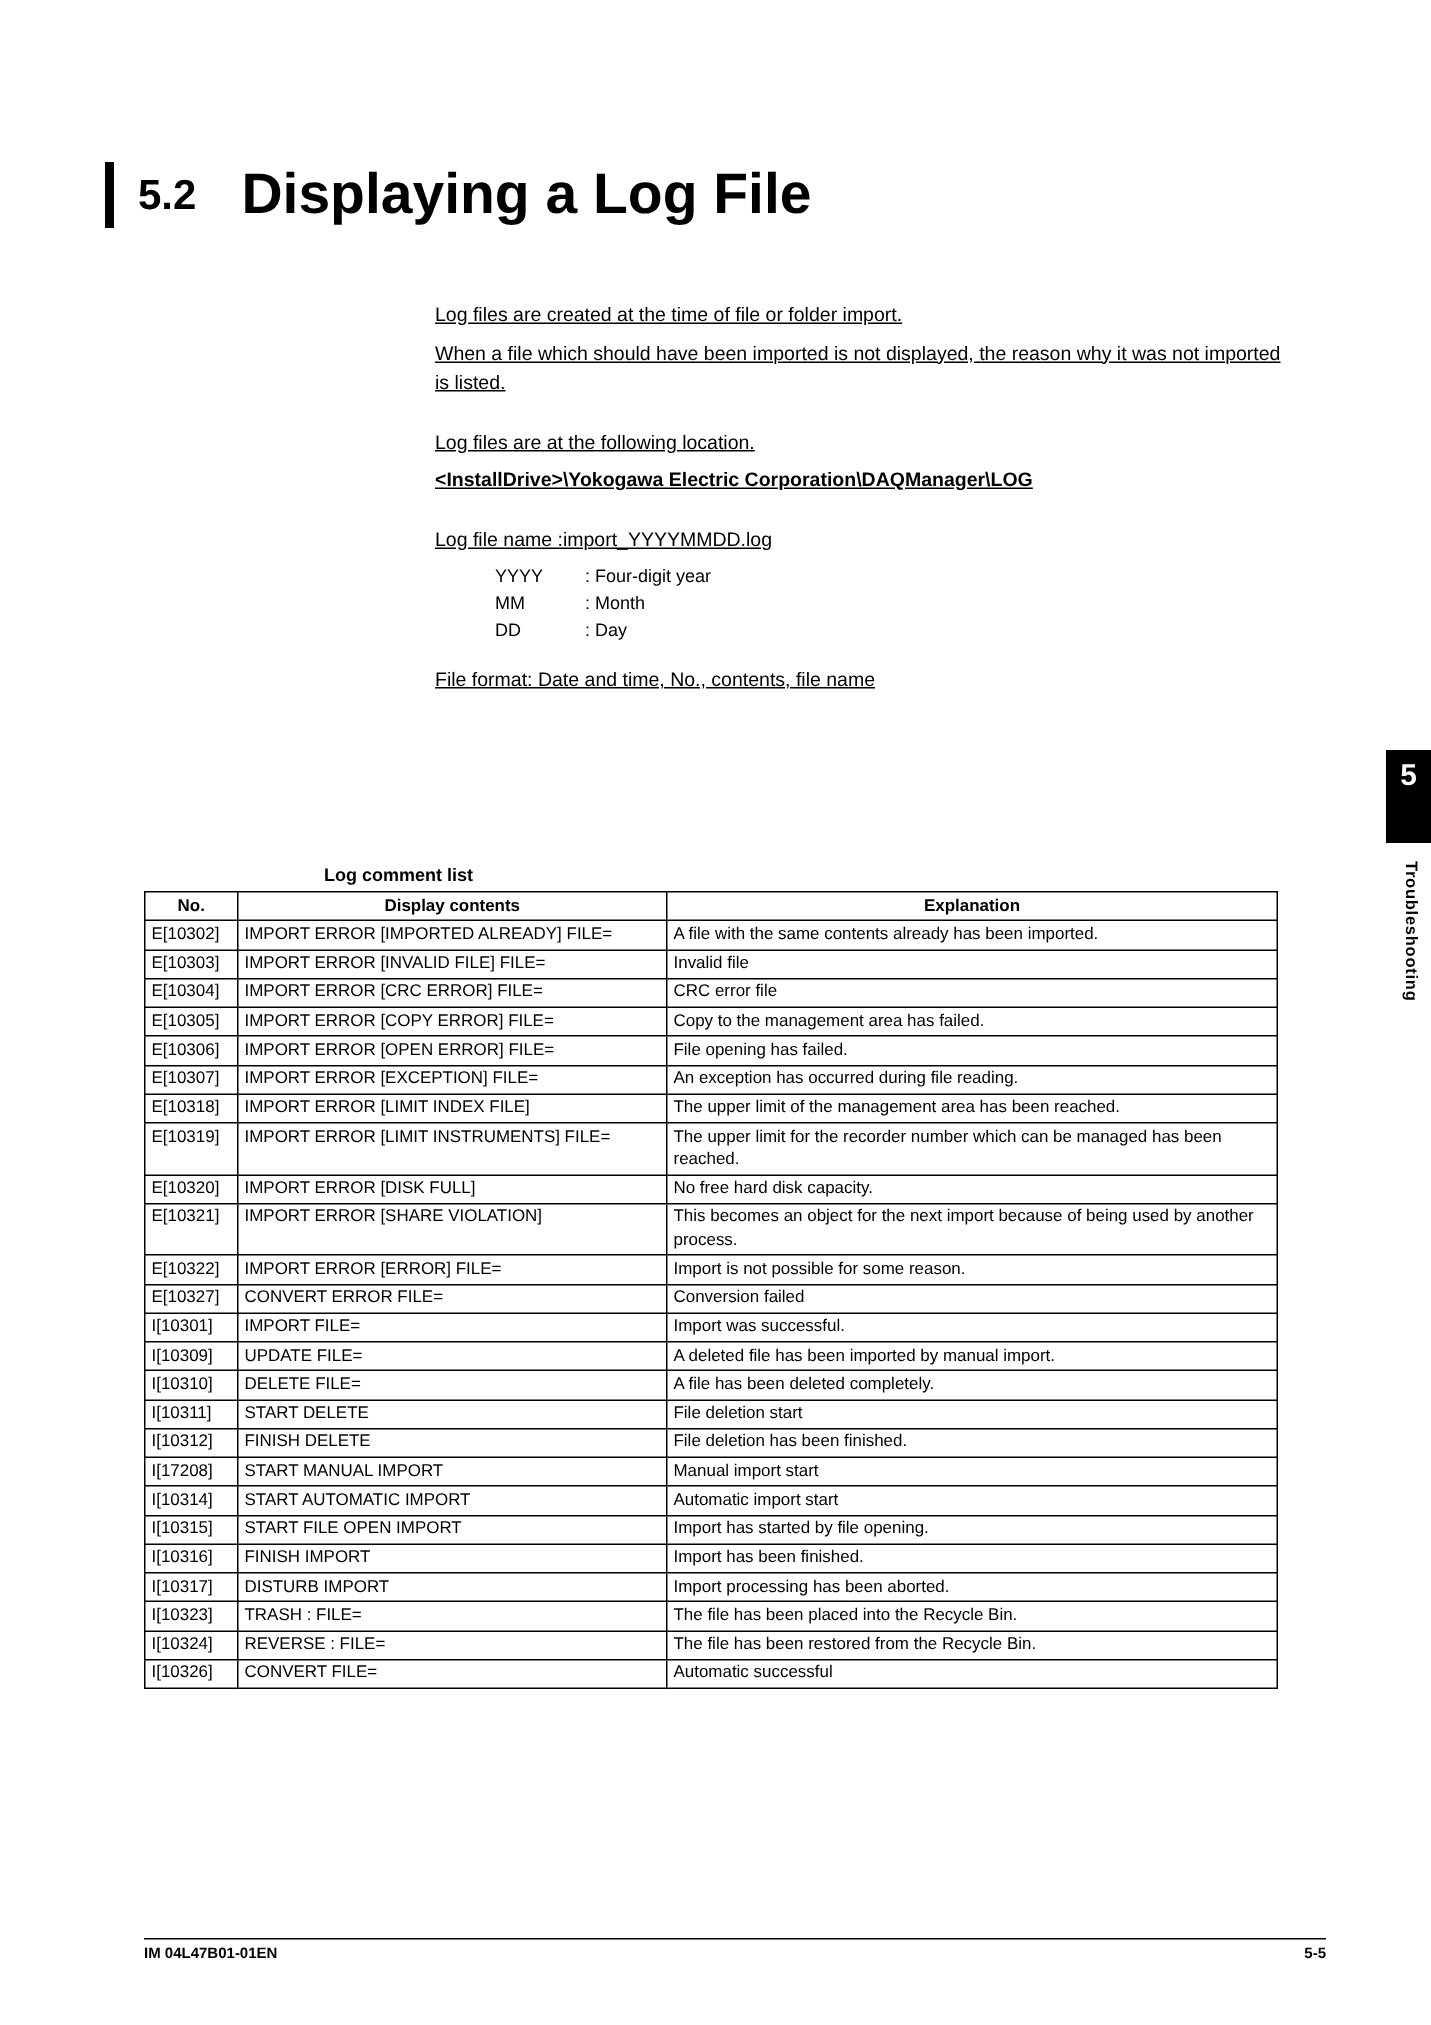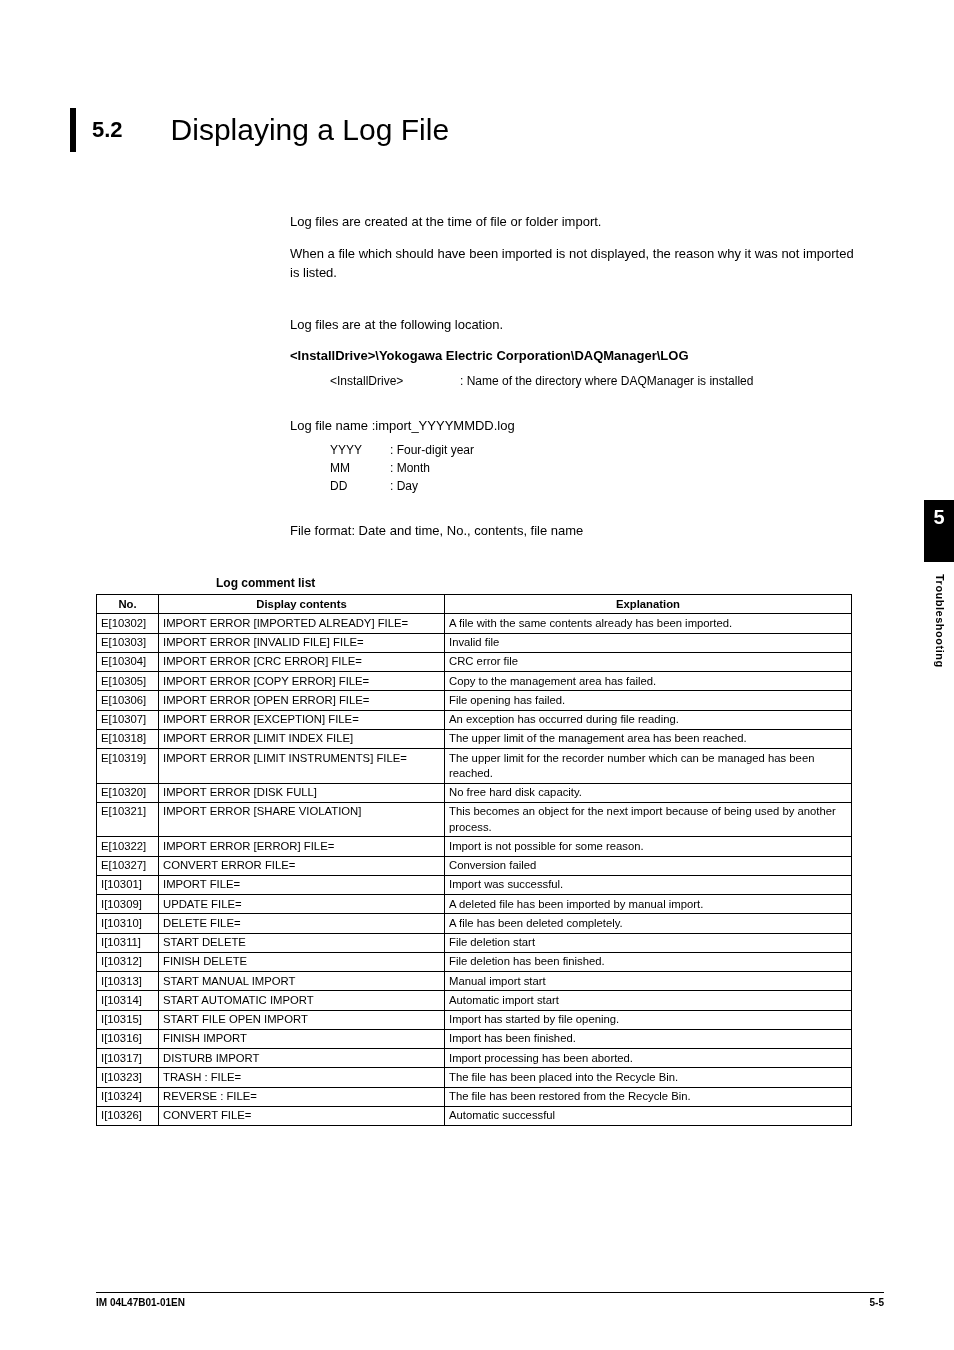--- a/index.html
+++ b/index.html
@@ -23,38 +23,38 @@
     display: flex;
     align-items: center;
   }
   .heading-bar .vbar {
     width: 6px;
     height: 44px;
     background: #000;
     margin-right: 16px;
   }
   .heading-bar .num {
-    font-size: 22px;
-    font-weight: bold;
-    margin-right: 48px;
+    font-size: 28px;
+    font-weight: bold;
+    margin-right: 30px;
     text-align: center;
   }
   .heading-bar .title {
-    font-size: 30px;
-    font-weight: normal;
+    font-size: 38px;
+    font-weight: bold;
   }
   .body {
     position: absolute;
     left: 290px;
     top: 200px;
     width: 570px;
     font-size: 13px;
     line-height: 1.5;
   }
-  .body p { margin: 12px 0 6px 0; }
+  .body p { margin: 0 0 6px 0; text-decoration: underline; }
   .body .gap { height: 14px; }
   .body .bold { font-weight: bold; }
   .kv-row { display: flex; }
   .kv-row .k { width: 130px; flex: 0 0 130px; }
   .kv-row .v { flex: 1; }
   .indent1 { padding-left: 40px; }
   .indent2 { padding-left: 40px; align-items: center; }
   .small { font-size: 12px; }
   .comment-caption {
     position: absolute;
@@ -140,24 +140,20 @@
     <span class="num">5.2</span>
     <span class="title">Displaying a Log File</span>
   </div>
 
   <div class="body">
     <p>Log files are created at the time of file or folder import.</p>
     <p>When a file which should have been imported is not displayed, the reason why it was not imported is listed.</p>
     <div class="gap"></div>
     <p>Log files are at the following location.</p>
     <p class="bold">&lt;InstallDrive&gt;\Yokogawa Electric Corporation\DAQManager\LOG</p>
-    <div class="kv-row indent1 small">
-      <span class="k">&lt;InstallDrive&gt;</span>
-      <span class="v">: Name of the directory where DAQManager is installed</span>
-    </div>
     <div class="gap"></div>
     <p>Log file name :import_YYYYMMDD.log</p>
     <div class="kv-row indent2 small">
       <span class="k" style="width:60px;flex:0 0 60px">YYYY</span>
       <span class="v">: Four-digit year</span>
     </div>
     <div class="kv-row indent2 small">
       <span class="k" style="width:60px;flex:0 0 60px">MM</span>
       <span class="v">: Month</span>
     </div>
@@ -265,21 +261,21 @@
             <td>I[10311]</td>
             <td>START DELETE</td>
             <td>File deletion start</td>
           </tr>
           <tr>
             <td>I[10312]</td>
             <td>FINISH DELETE</td>
             <td>File deletion has been finished.</td>
           </tr>
           <tr>
-            <td>I[10313]</td>
+            <td>I[17208]</td>
             <td>START MANUAL IMPORT</td>
             <td>Manual import start</td>
           </tr>
           <tr>
             <td>I[10314]</td>
             <td>START AUTOMATIC IMPORT</td>
             <td>Automatic import start</td>
           </tr>
           <tr>
             <td>I[10315]</td>

